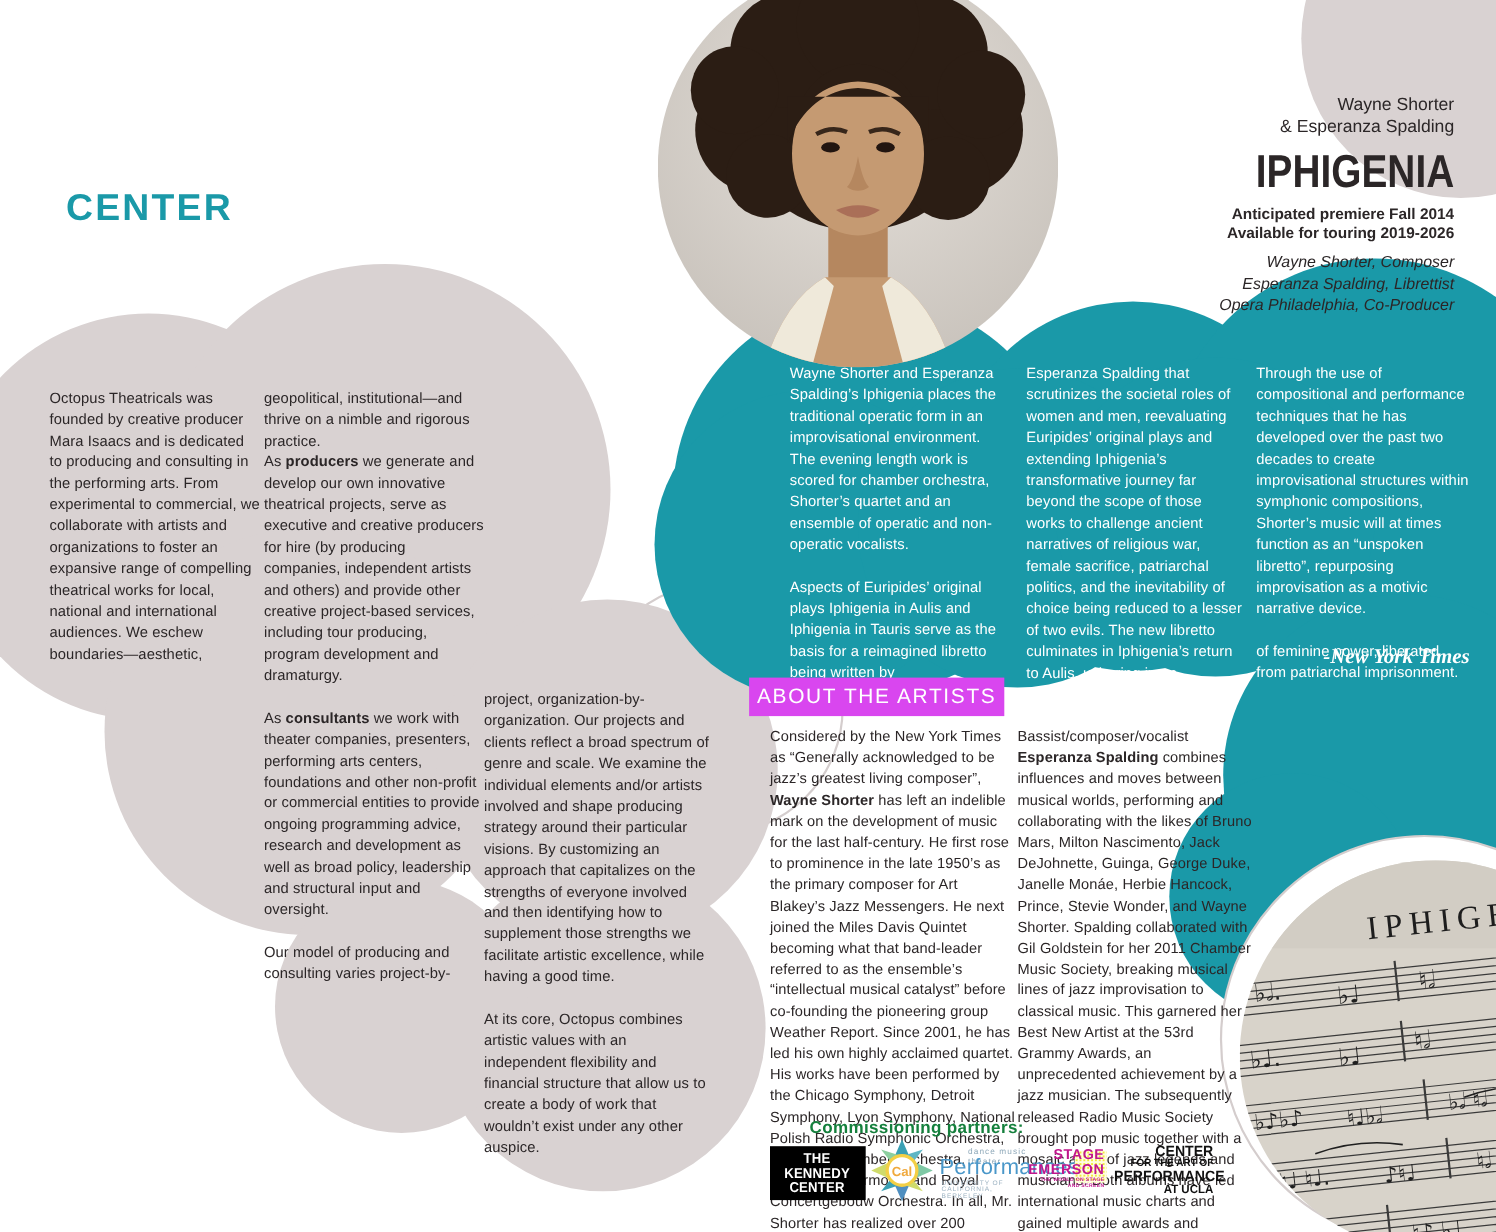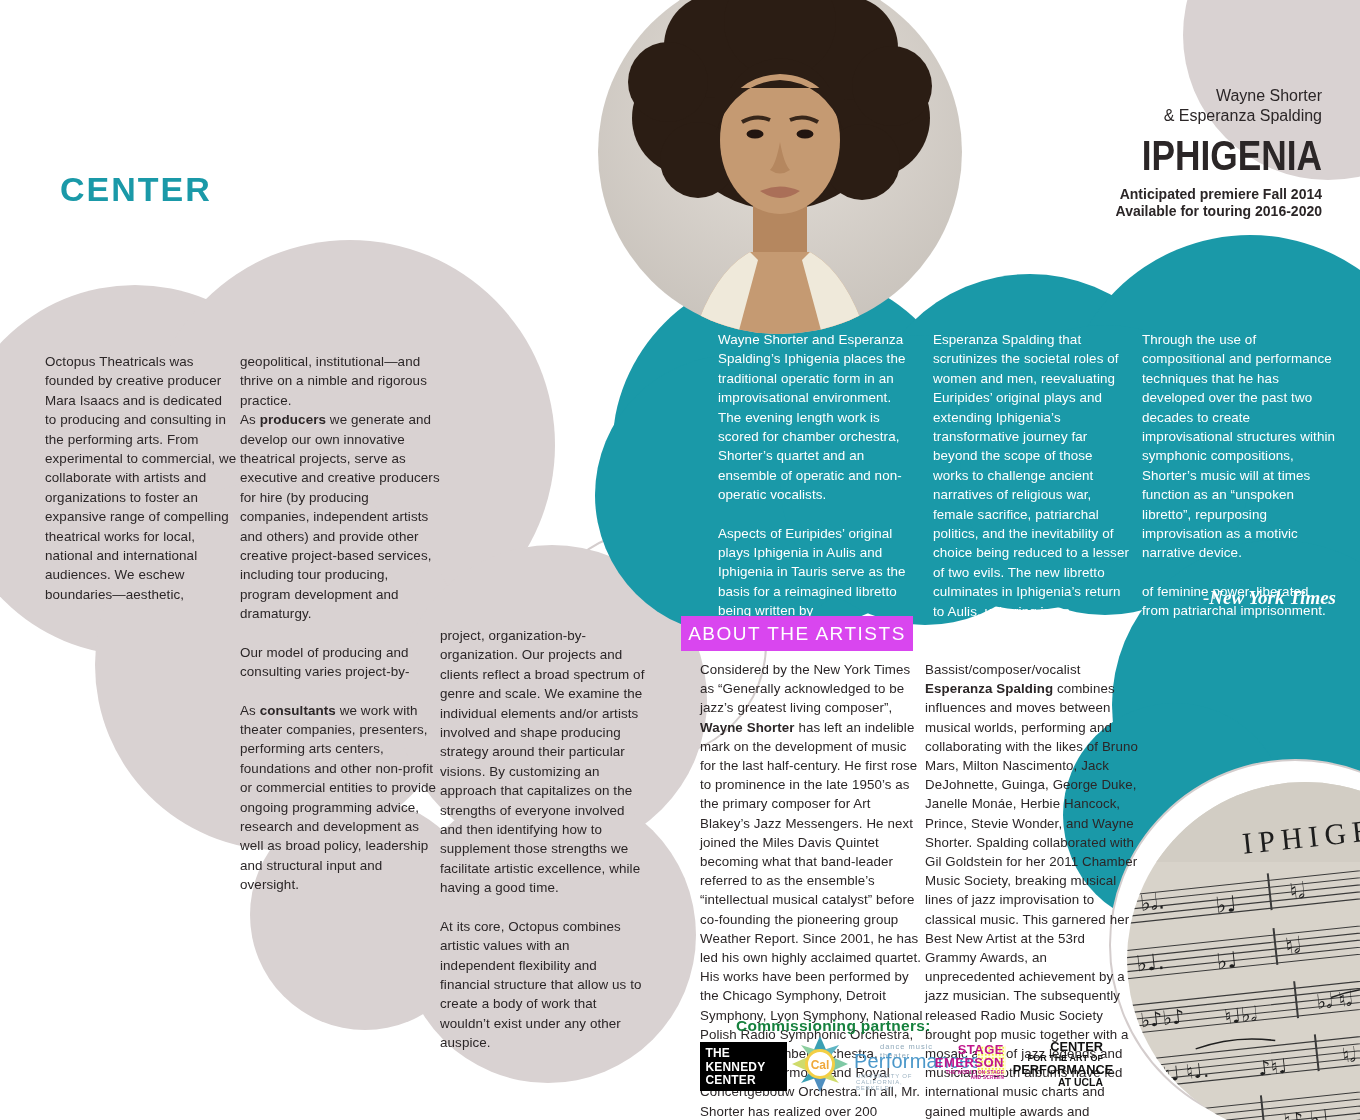--- a/index.html
+++ b/index.html
@@ -26,21 +26,21 @@
          overflow:hidden;z-index:3;}
   .barhead{position:absolute;left:681px;top:616px;width:232px;height:35px;background:#d946ef;
            z-index:4;color:#fff;text-align:center;line-height:35px;font-size:19px;letter-spacing:1.5px;}
   .quote{position:absolute;left:1128px;top:563px;width:208px;text-align:right;z-index:4;color:#fff;
          font-family:"Liberation Serif",serif;font-style:italic;font-weight:bold;}
   .quote .q{font-size:19.5px;line-height:27px;}
   .quote .attr{font-size:19px;margin-top:24px;}
   .partners-h{position:absolute;left:700px;top:1017px;font-size:15.5px;font-weight:bold;
               color:#15803d;letter-spacing:.3px;z-index:5;margin-left:36px;}
   .logo{position:absolute;z-index:5;}
-  .kc{left:700px;top:1042px;width:87px;height:49px;background:#000;color:#fff;}
+  .kc{left:700px;top:1042px;width:87px;height:49px;background:#000;color:#fff;text-align:center;}
   .kc .in{transform:scaleX(.92);transform-origin:left top;padding:4px 0 0 6px;
           font-weight:bold;font-size:13px;line-height:13.5px;letter-spacing:.2px;}
   .cal{left:792px;top:1036px;width:150px;height:56px;}
   .cal .word{position:absolute;left:62px;top:14px;font-size:20px;color:#4a97c9;letter-spacing:.2px;}
   .cal .tag{position:absolute;left:88px;top:6px;font-size:7.5px;color:#8fa9ba;letter-spacing:1px;}
   .cal .sub{position:absolute;left:64px;top:37px;font-size:6px;color:#9db3c2;letter-spacing:.8px;}
   .ae{left:936px;top:1040px;width:70px;height:44px;font-weight:bold;color:#c0168c;}
   .ae .dots{position:absolute;right:0;top:6px;width:29px;height:29px;background-color:#fffde0;
             background-image:radial-gradient(#f2e93e 1.1px,transparent 1.3px);background-size:3.5px 3.5px;}
   .ae .l1{position:absolute;right:2px;top:2px;font-size:13px;letter-spacing:.5px;}
@@ -89,22 +89,22 @@
   <div class="about-title">CENTER</div>
 
   <div class="pagenum">1</div>
 
   <div class="txt z4" style="left:45px;top:352px;width:192px;">
       <p><span>Octopus Theatricals was founded by creative producer Mara Isaacs and is dedicated to producing and consulting in the performing arts.  From experimental to commercial, we collaborate with artists and organizations to foster an expansive range of compelling theatrical works for local, national and international audiences.  We eschew boundaries—aesthetic,</span></p>
     </div>
   <div class="txt z4" style="left:240px;top:352px;width:200px;">
       <p class="nogap"><span>geopolitical, institutional—and thrive on a nimble and rigorous practice.</span></p>
       <p><span>As </span><b>producers</b><span> we generate and develop our own innovative theatrical projects, serve as executive and creative producers for hire (by producing companies, independent artists and others) and provide other creative project-based services, including tour producing, program development and dramaturgy.</span></p>
+      <p><span>As </span><b>consultants</b><span> we work with theater companies, presenters, performing arts centers, foundations and other non-profit or commercial entities to provide ongoing programming advice, research and development as well as broad policy, leadership and structural input and oversight.</span></p>
       <p><span>Our model of producing and consulting varies project-by-</span></p>
-      <p><span>As </span><b>consultants</b><span> we work with theater companies, presenters, performing arts centers, foundations and other non-profit or commercial entities to provide ongoing programming advice, research and development as well as broad policy, leadership and structural input and oversight.</span></p>
     </div>
   <div class="txt z4" style="left:440px;top:626px;width:208px;">
       <p><span>project, organization-by-organization. Our projects and clients reflect a broad spectrum of genre and scale. We examine the individual elements and/or artists involved and shape producing strategy around their particular visions.  By customizing an approach that capitalizes on the strengths of everyone involved and then identifying how to supplement those strengths we facilitate artistic excellence, while having a good time.</span></p>
       <p><span>At its core, Octopus combines artistic values with an independent flexibility and financial structure that allow us to create a body of work that wouldn’t exist under any other auspice.</span></p>
     </div>
 
   <div class="photo">
     <svg viewBox="0 0 364 364" width="364" height="364">
       <defs>
         <radialGradient id="pbg" cx="50%" cy="38%" r="75%">
@@ -142,22 +142,27 @@
   </div>
 
   <div class="header z4">
     <div class="byline">
       <div>Wayne Shorter</div>
       <div>&amp; Esperanza Spalding</div>
     </div>
     <div class="optitle">IPHIGENIA</div>
     <div class="premiere">
       <div>Anticipated premiere Fall 2014</div>
-      <div>Available for touring 2016-2020</div>
-    </div>
+      <div>Available for touring 2019-2026</div>
+    </div>
+    <div class="credits">
+        <div>Wayne Shorter, Composer</div>
+        <div>Esperanza Spalding, Librettist</div>
+        <div>Opera Philadelphia, Co-Producer</div>
+      </div>
   </div>
 
   <div class="txt wtxt z4" style="left:718px;top:330px;width:196px;">
       <p><span>Wayne Shorter and Esperanza Spalding’s Iphigenia places the traditional operatic form in an improvisational environment. The evening length work is scored for chamber orchestra, Shorter’s quartet and an ensemble of operatic and non-operatic vocalists.</span></p>
       <p><span>Aspects of Euripides’ original plays Iphigenia in Aulis and Iphigenia in Tauris serve as the basis for a reimagined libretto being written by</span></p>
     </div>
   <div class="txt wtxt z4" style="left:933px;top:330px;width:196px;">
       <p><span>Esperanza Spalding that scrutinizes the societal roles of women and men, reevaluating Euripides’ original plays and extending Iphigenia’s transformative journey far beyond the scope of those works to challenge ancient narratives of religious war, female sacrifice, patriarchal politics, and the inevitability of choice being reduced to a lesser of two evils.  The new libretto culminates in Iphigenia’s return to Aulis, ushering in an awakening – in both genders–</span></p>
     </div>
   <div class="txt wtxt z4" style="left:1142px;top:330px;width:196px;">

